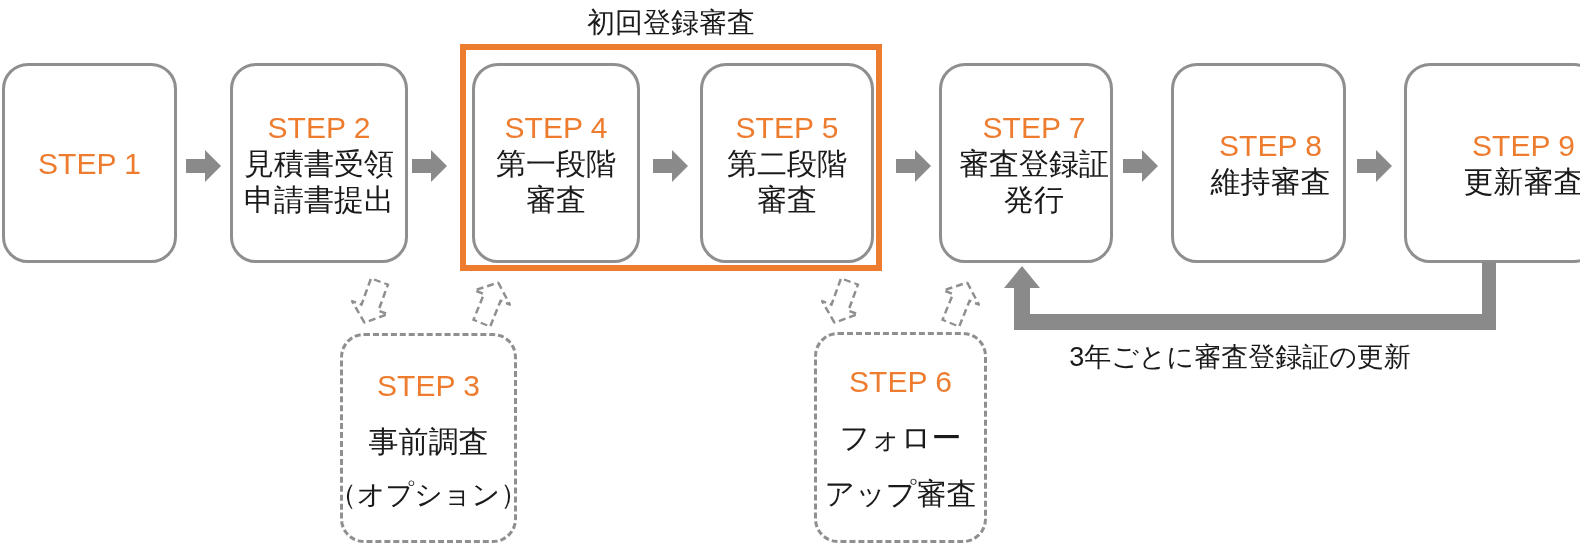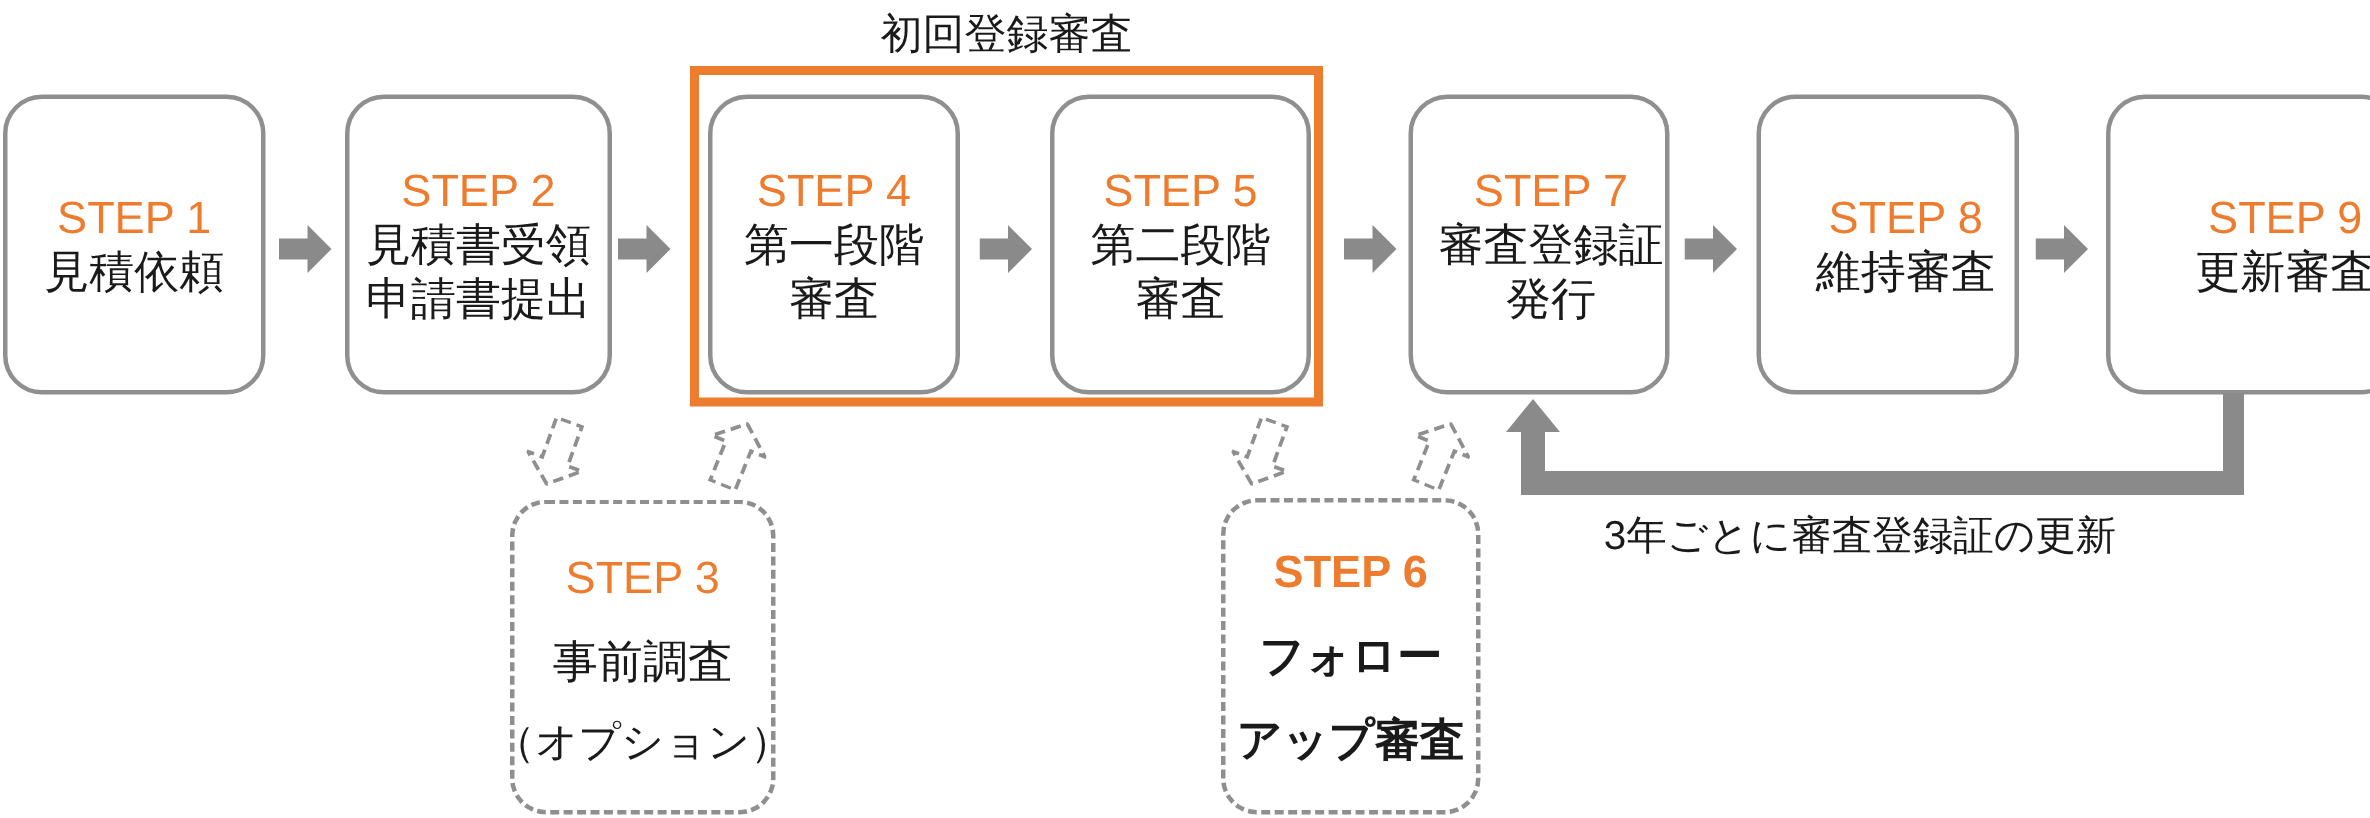--- a/index.html
+++ b/index.html
@@ -51,21 +51,20 @@
 </head>
 <body>
 
 <div class="canvas">
 
   <div class="abs group-label">初回登録審査</div>
   <div class="abs group-rect"></div>
 
   <div class="abs step-box" style="left:2px;width:175px;">
     <div class="step-label">STEP 1</div>
-    <div class="box-line">見積依頼</div>
   </div>
 
   <div class="abs step-box" style="left:230px;width:178px;">
     <div class="step-label">STEP 2</div>
     <div class="box-line">見積書受領</div>
     <div class="box-line">申請書提出</div>
   </div>
 
   <div class="abs step-box" style="left:472px;width:168px;">
     <div class="step-label">STEP 4</div>
@@ -126,21 +125,21 @@
   <svg class="abs dashed-arrow" style="left:939px;top:280px;transform:rotate(22deg);" width="40" height="46" viewBox="0 0 40 46">
       <path d="M20 1 L39 17 L29 17 L29 45 L11 45 L11 17 L1 17 Z"></path>
     </svg>
 
   <div class="abs dashed-box" style="left:340px;top:333px;width:177px;height:210px;">
     <div class="step-label">STEP 3</div>
     <div class="box-line">事前調査</div>
     <div class="box-line small-line">（オプション）</div>
   </div>
 
-  <div class="abs dashed-box" style="left:814px;top:332px;width:173px;height:211px;font-weight:bold;">
+  <div class="abs dashed-box" style="left:814px;top:332px;width:173px;height:211px;">
     <div class="step-label">STEP 6</div>
     <div class="box-line">フォロー</div>
     <div class="box-line">アップ審査</div>
   </div>
 
   <svg class="abs loop-arrow" style="left:1000px;top:260px;" width="500" height="75" viewBox="0 0 500 75">
     <polygon points="22,6 40,28 30,28 30,54 482,54 482,2 496,2 496,70 14,70 14,28 4,28"></polygon>
   </svg>
 
   <div class="abs renewal-note">3年ごとに審査登録証の更新</div>

